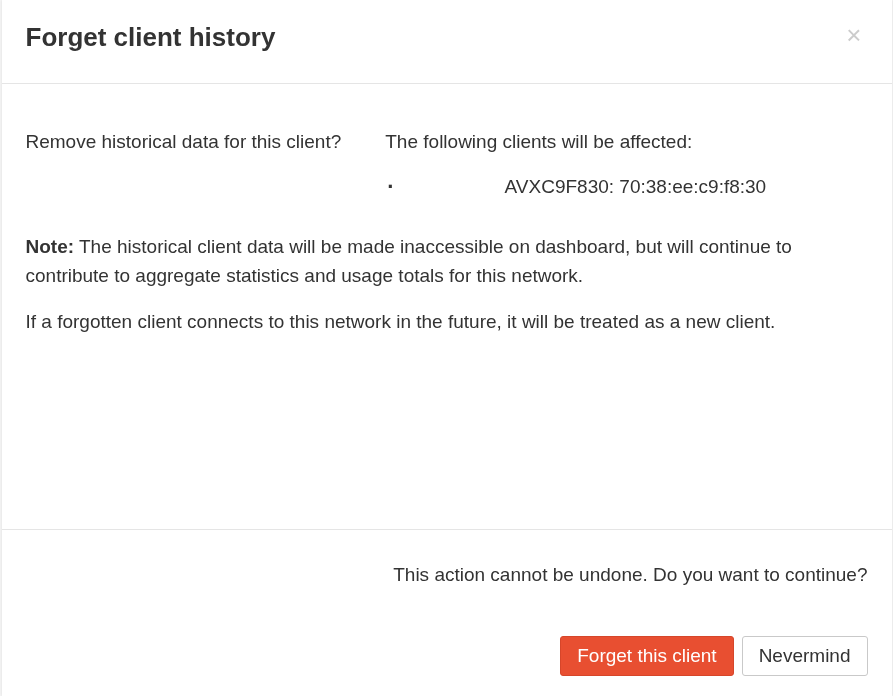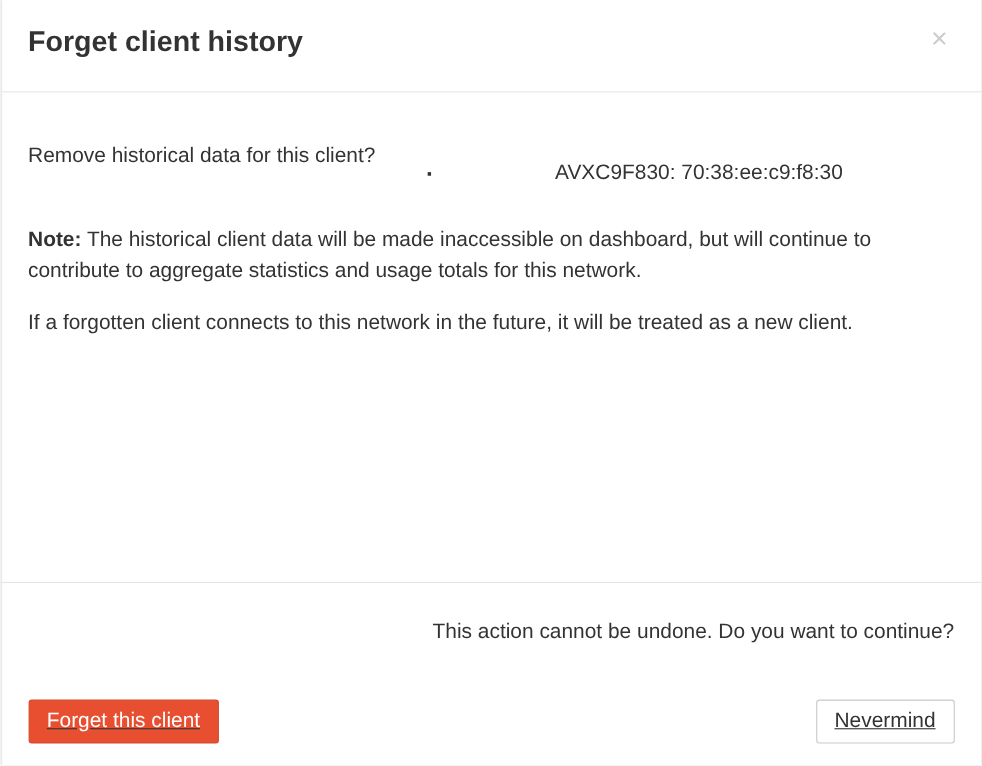--- a/index.html
+++ b/index.html
@@ -94,23 +94,22 @@
     padding: 34px 24px 20px 24px;
     text-align: right;
     font-size: 19px;
     color: #333;
   }
   .footer-text {
     margin-bottom: 50px;
   }
   .btn-row {
     display: flex;
-    justify-content: space-between;
+    justify-content: flex-end;
     gap: 8px;
-    text-decoration: underline;
   }
   .btn {
     font-size: 19px;
     padding: 8px 16px;
     border-radius: 3px;
     cursor: pointer;
     border: 1px solid transparent;
   }
   .btn-primary {
     background: #e84f31;
@@ -134,20 +133,21 @@
       <span>×</span>
     </button>
   </div>
 
   <div class="modal-body">
     <div class="body-columns">
       <div class="col-left">
         <div class="intro-line">Remove historical data for this client?</div>
       </div>
       <div class="col-right">
+        <div>The following clients will be affected:</div>
         <ul class="clients-list">
           <li>AVXC9F830: 70:38:ee:c9:f8:30</li>
         </ul>
       </div>
     </div>
 
     <p class="note-para">
       <span class="note-label">Note:</span><span> The historical client data will be made inaccessible on dashboard, but will continue to contribute to aggregate statistics and usage totals for this network.</span>
     </p>
 

